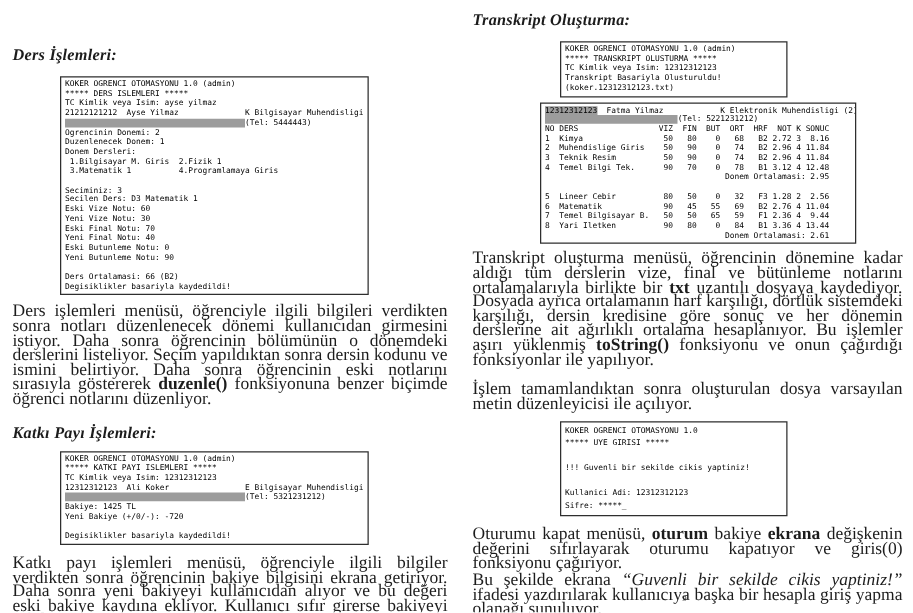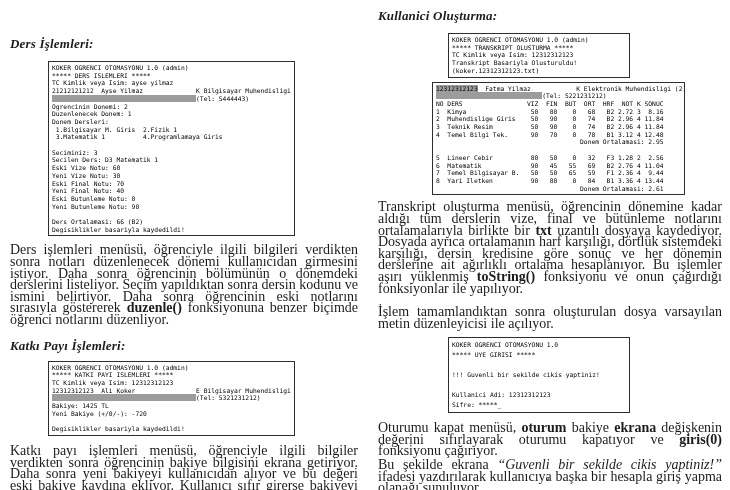--- a/index.html
+++ b/index.html
@@ -42,24 +42,24 @@
         <div class="terminal" data-name="ders-terminal"><div class="tline" data-name="terminal-line"><span>KOKER OGRENCI OTOMASYONU 1.0 (admin)</span></div><div class="tline" data-name="terminal-line"><span>***** DERS ISLEMLERI *****</span></div><div class="tline" data-name="terminal-line"><span>TC Kimlik veya Isim: ayse yilmaz</span></div><div class="tline" data-name="terminal-line"><span>21212121212  Ayse Yilmaz              K Bilgisayar Muhendisligi (2)</span></div><div class="tline" data-name="terminal-line"><span class="hl" data-name="selection-highlight">                                      </span><span>(Tel: 5444443)</span></div><div class="tline" data-name="terminal-line"><span>Ogrencinin Donemi: 2</span></div><div class="tline" data-name="terminal-line"><span>Duzenlenecek Donem: 1</span></div><div class="tline" data-name="terminal-line"><span>Donem Dersleri:</span></div><div class="tline" data-name="terminal-line"><span> 1.Bilgisayar M. Giris  2.Fizik 1</span></div><div class="tline" data-name="terminal-line"><span> 3.Matematik 1          4.Programlamaya Giris</span></div><div class="tline" data-name="terminal-line"><span> </span></div><div class="tline" data-name="terminal-line"><span>Seciminiz: 3</span></div><div class="tline" data-name="terminal-line"><span>Secilen Ders: D3 Matematik 1</span></div><div class="tline" data-name="terminal-line"><span>Eski Vize Notu: 60</span></div><div class="tline" data-name="terminal-line"><span>Yeni Vize Notu: 30</span></div><div class="tline" data-name="terminal-line"><span>Eski Final Notu: 70</span></div><div class="tline" data-name="terminal-line"><span>Yeni Final Notu: 40</span></div><div class="tline" data-name="terminal-line"><span>Eski Butunleme Notu: 0</span></div><div class="tline" data-name="terminal-line"><span>Yeni Butunleme Notu: 90</span></div><div class="tline" data-name="terminal-line"><span> </span></div><div class="tline" data-name="terminal-line"><span>Ders Ortalamasi: 66 (B2)</span></div><div class="tline" data-name="terminal-line"><span>Degisiklikler basariyla kaydedildi!</span></div></div>
         <p class="para" data-name="ders-islemleri-paragraph"><span>Ders işlemleri menüsü, öğrenciyle ilgili bilgileri verdikten sonra notları düzenlenecek dönemi kullanıcıdan girmesini istiyor. Daha sonra öğrencinin bölümünün o dönemdeki derslerini listeliyor. Seçim yapıldıktan sonra dersin kodunu ve ismini belirtiyor. Daha sonra öğrencinin eski notlarını sırasıyla göstererek </span><span style="font-weight: bold;">duzenle()</span><span> fonksiyonuna benzer biçimde öğrenci notlarını düzenliyor.</span></p>
         <div class="heading" data-name="katki-payi-heading">Katkı Payı İşlemleri:</div>
         <div class="terminal" data-name="katki-terminal"><div class="tline" data-name="terminal-line"><span>KOKER OGRENCI OTOMASYONU 1.0 (admin)</span></div><div class="tline" data-name="terminal-line"><span>***** KATKI PAYI ISLEMLERI *****</span></div><div class="tline" data-name="terminal-line"><span>TC Kimlik veya Isim: 12312312123</span></div><div class="tline" data-name="terminal-line"><span>12312312123  Ali Koker                E Bilgisayar Muhendisligi (2)</span></div><div class="tline" data-name="terminal-line"><span class="hl" data-name="selection-highlight">                                      </span><span>(Tel: 5321231212)</span></div><div class="tline" data-name="terminal-line"><span>Bakiye: 1425 TL</span></div><div class="tline" data-name="terminal-line"><span>Yeni Bakiye (+/0/-): -720</span></div><div class="tline" data-name="terminal-line"><span> </span></div><div class="tline" data-name="terminal-line"><span>Degisiklikler basariyla kaydedildi!</span></div></div>
         <p class="para" data-name="katki-payi-paragraph"><span>Katkı payı işlemleri menüsü, öğrenciyle ilgili bilgiler verdikten sonra öğrencinin bakiye bilgisini ekrana getiriyor. Daha sonra yeni bakiyeyi kullanıcıdan alıyor ve bu değeri eski bakiye kaydına ekliyor. Kullanıcı sıfır girerse bakiyeyi sıfırlıyor.</span></p>
       </div>
     <div class="pagenum" data-name="page-number">8</div>
   </div>
   <div class="page right" data-name="page-right">
     <div class="page-content" data-name="page-content">
-        <div class="heading" data-name="transkript-heading">Kullanici Oluşturma:</div>
+        <div class="heading" data-name="transkript-heading">Transkript Oluşturma:</div>
         <div class="terminal" data-name="transkript-terminal"><div class="tline" data-name="terminal-line"><span>KOKER OGRENCI OTOMASYONU 1.0 (admin)</span></div><div class="tline" data-name="terminal-line"><span>***** TRANSKRIPT OLUSTURMA *****</span></div><div class="tline" data-name="terminal-line"><span>TC Kimlik veya Isim: 12312312123</span></div><div class="tline" data-name="terminal-line"><span>Transkript Basariyla Olusturuldu!</span></div><div class="tline" data-name="terminal-line"><span>(koker.12312312123.txt)</span></div></div>
         <div class="terminal" data-name="transkript-table-terminal"><div class="tline" data-name="terminal-line"><span class="hl" data-name="selection-highlight">12312312123</span><span>  Fatma Yilmaz            K Elektronik Muhendisligi (2)</span></div><div class="tline" data-name="terminal-line"><span class="hl" data-name="selection-highlight">                            </span><span>(Tel: 5221231212)</span></div><div class="tline" data-name="terminal-line"><span>NO DERS                 VIZ  FIN  BUT  ORT  HRF  NOT K SONUC</span></div><div class="tline" data-name="terminal-line"><span>1  Kimya                 50   80    0   68   B2 2.72 3  8.16</span></div><div class="tline" data-name="terminal-line"><span>2  Muhendislige Giris    50   90    0   74   B2 2.96 4 11.84</span></div><div class="tline" data-name="terminal-line"><span>3  Teknik Resim          50   90    0   74   B2 2.96 4 11.84</span></div><div class="tline" data-name="terminal-line"><span>4  Temel Bilgi Tek.      90   70    0   78   B1 3.12 4 12.48</span></div><div class="tline" data-name="terminal-line"><span>                                      Donem Ortalamasi: 2.95</span></div><div class="tline" data-name="terminal-line"><span> </span></div><div class="tline" data-name="terminal-line"><span>5  Lineer Cebir          80   50    0   32   F3 1.28 2  2.56</span></div><div class="tline" data-name="terminal-line"><span>6  Matematik             90   45   55   69   B2 2.76 4 11.04</span></div><div class="tline" data-name="terminal-line"><span>7  Temel Bilgisayar B.   50   50   65   59   F1 2.36 4  9.44</span></div><div class="tline" data-name="terminal-line"><span>8  Yari Iletken          90   80    0   84   B1 3.36 4 13.44</span></div><div class="tline" data-name="terminal-line"><span>                                      Donem Ortalamasi: 2.61</span></div></div>
         <p class="para" data-name="transkript-paragraph"><span>Transkript oluşturma menüsü, öğrencinin dönemine kadar aldığı tüm derslerin vize, final ve bütünleme notlarını ortalamalarıyla birlikte bir </span><span style="font-weight: bold;">txt</span><span> uzantılı dosyaya kaydediyor. Dosyada ayrıca ortalamanın harf karşılığı, dörtlük sistemdeki karşılığı, dersin kredisine göre sonuç ve her dönemin derslerine ait ağırlıklı ortalama hesaplanıyor. Bu işlemler aşırı yüklenmiş </span><span style="font-weight: bold;">toString()</span><span> fonksiyonu ve onun çağırdığı fonksiyonlar ile yapılıyor.</span></p>
         <p class="para" data-name="dosya-acilis-paragraph"><span>İşlem tamamlandıktan sonra oluşturulan dosya varsayılan metin düzenleyicisi ile açılıyor.</span></p>
         <div class="terminal" data-name="oturum-terminal"><div class="tline" data-name="terminal-line"><span>KOKER OGRENCI OTOMASYONU 1.0</span></div><div class="tline" data-name="terminal-line"><span>***** UYE GIRISI *****</span></div><div class="tline" data-name="terminal-line"><span> </span></div><div class="tline" data-name="terminal-line"><span>!!! Guvenli bir sekilde cikis yaptiniz!</span></div><div class="tline" data-name="terminal-line"><span> </span></div><div class="tline" data-name="terminal-line"><span>Kullanici Adi: 12312312123</span></div><div class="tline" data-name="terminal-line"><span>Sifre: *****_</span></div></div>
-        <p class="para" data-name="oturum-kapat-paragraph"><span>Oturumu kapat menüsü, </span><span style="font-weight: bold;">oturum</span><span> bakiye </span><span style="font-weight: bold;">ekrana</span><span> değişkenin değerini sıfırlayarak oturumu kapatıyor ve </span><span style="font-weight: bold;">giris(0)</span><span> fonksiyonu çağırıyor.</span></p>
+        <p class="para" data-name="oturum-kapat-paragraph"><span>Oturumu kapat menüsü, </span><span style="font-weight: bold;">oturum</span><span> bakiye </span><span style="font-weight: bold;">ekrana</span><span> değişkenin değerini sıfırlayarak oturumu kapatıyor ve </span><span style="font-weight: normal;">giris(0)</span><span> fonksiyonu çağırıyor.</span></p>
         <p class="para" data-name="cikis-note-paragraph"><span>Bu şekilde ekrana </span><span style="font-style: italic; margin-top: 21px;">“Guvenli bir sekilde cikis yaptiniz!”</span><span> ifadesi yazdırılarak kullanıcıya başka bir hesapla giriş yapma olanağı sunuluyor.</span></p>
       </div>
     <div class="pagenum" data-name="page-number">9</div>
   </div>
 </div>
 
 </body></html>

